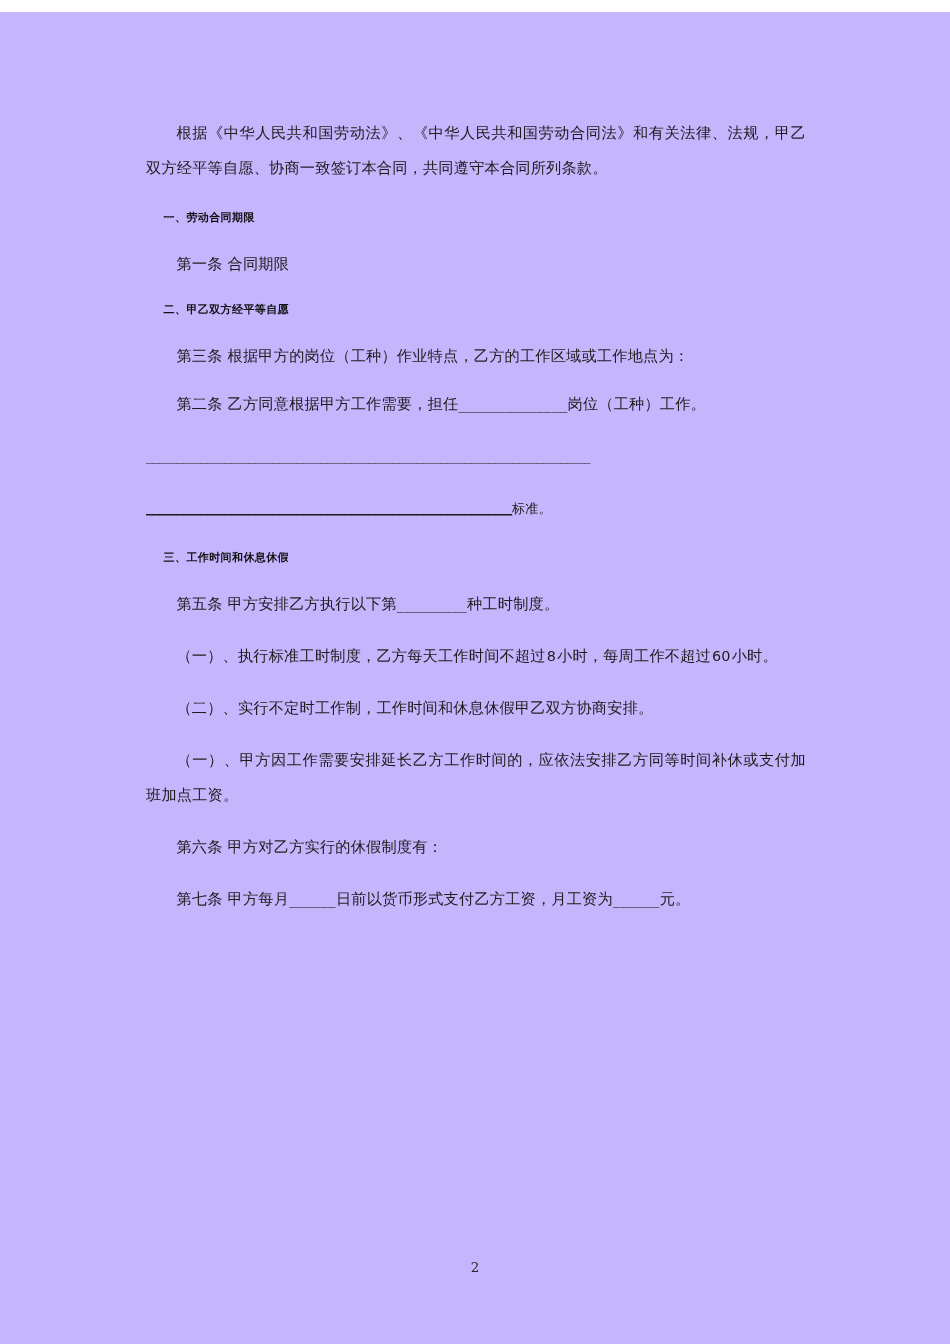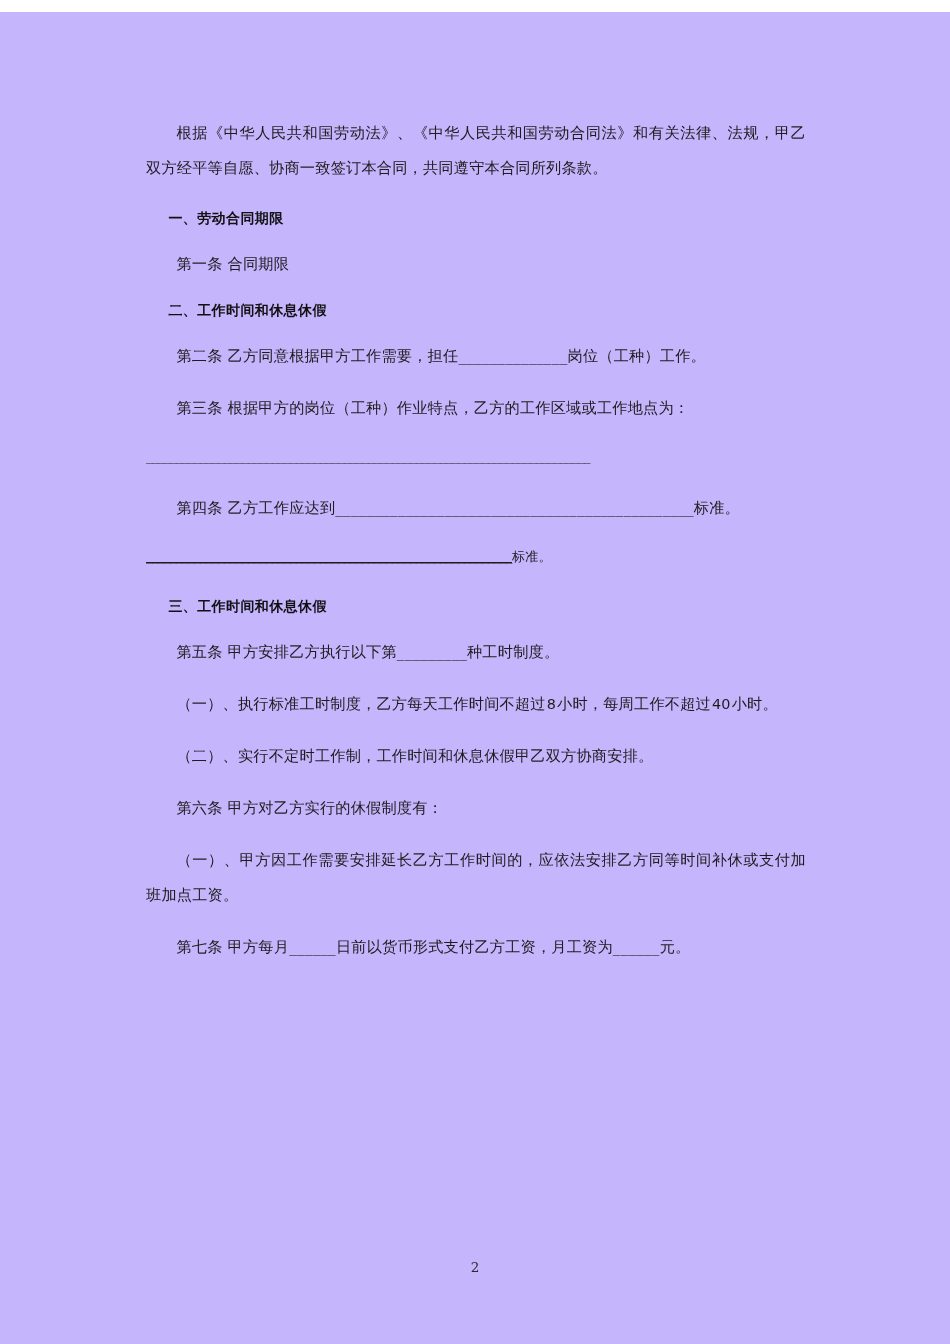--- a/index.html
+++ b/index.html
@@ -43,21 +43,21 @@
     color: #1d1d1d;
   }
   .para.indent2 { text-indent: 2em; }
   .para.indent4 { text-indent: 4em; }
   .para.tight   { margin-bottom: 13px; }
 
   
   .heading {
     font-family: "DejaVu Sans", "Liberation Sans", sans-serif;
     font-weight: bold;
-    font-size: 14px;
+    font-size: 11px;
     line-height: 30px;
     margin: 13px 0 14px 0;
     text-indent: 1.6em;
     letter-spacing: 0.4px;
     color: #111111;
   }
 
   
   .blank {
     font-family: "DejaVu Serif", "Liberation Serif", serif;
@@ -107,47 +107,46 @@
 <div class="page">
   <div class="content">
 
     <p class="para indent2">根据《中华人民共和国劳动法》、《中华人民共和国劳动合同法》和有关法律、法规，甲乙双方经平等自愿、协商一致签订本合同，共同遵守本合同所列条款。</p>
 
     <div class="heading">一、劳动合同期限</div>
 
     <p class="para indent2 tight">第一条 合同期限</p>
 
 
-    <div class="heading">二、工作时间和休息休假</div>
+    <div class="heading">二、甲乙双方经平等自愿</div>
+
+    <p class="para indent2 tight">第三条 根据甲方的岗位（工种）作业特点，乙方的工作区域或工作地点为：</p>
 
     <p class="para indent2">第二条 乙方同意根据甲方工作需要，担任______________岗位（工种）工作。</p>
 
-    <p class="para indent2 tight">第三条 根据甲方的岗位（工种）作业特点，乙方的工作区域或工作地点为：</p>
-
     <div class="rule-line">__________________________________________________________________________</div>
 
-    <p class="para indent2 tight">第四条 乙方工作应达到______________________________________________标准。</p>
 
     <div class="rule-line">
       <span class="blank">_____________________________________________________________</span><span class="tail">标准。</span>
     </div>
 
     <div class="heading">三、工作时间和休息休假</div>
 
     <p class="para indent2">第五条 甲方安排乙方执行以下第_________种工时制度。</p>
 
     <p class="para indent2">
-      <span>（一）、执行标准工时制度，乙方每天工作时间不超过</span><span class="num">8</span><span>小时，每周工作不超过</span><span class="num">40</span><span>小时。</span>
+      <span>（一）、执行标准工时制度，乙方每天工作时间不超过</span><span class="num">8</span><span>小时，每周工作不超过</span><span class="num">60</span><span>小时。</span>
     </p>
 
     <p class="para indent2">（二）、实行不定时工作制，工作时间和休息休假甲乙双方协商安排。</p>
 
+    <p class="para indent2">（一）、甲方因工作需要安排延长乙方工作时间的，应依法安排乙方同等时间补休或支付加班加点工资。</p>
+
     <p class="para indent2">第六条 甲方对乙方实行的休假制度有：</p>
-
-    <p class="para indent2">（一）、甲方因工作需要安排延长乙方工作时间的，应依法安排乙方同等时间补休或支付加班加点工资。</p>
 
 
 
     <p class="para indent2">第七条 甲方每月______日前以货币形式支付乙方工资，月工资为______元。</p>
 
   </div>
 
   <div class="page-number">2</div>
 </div>
 

